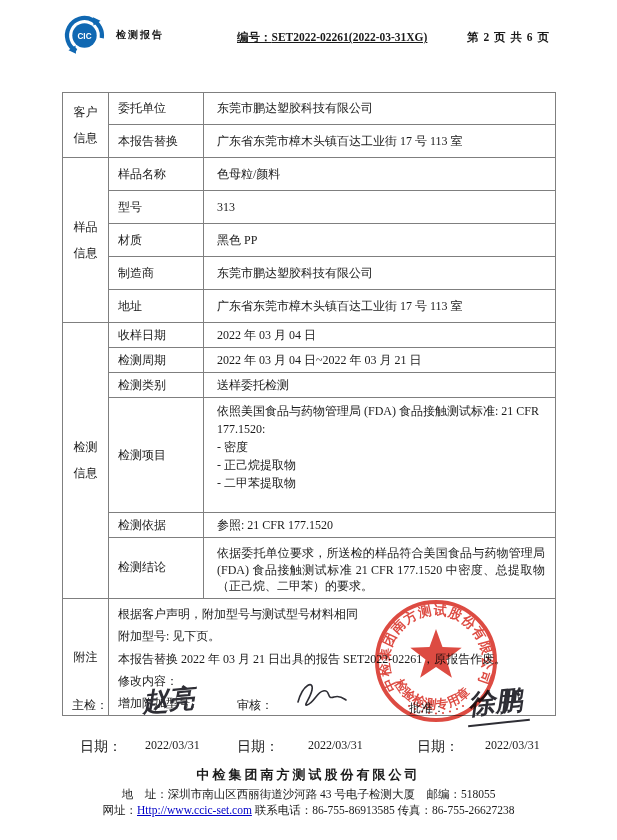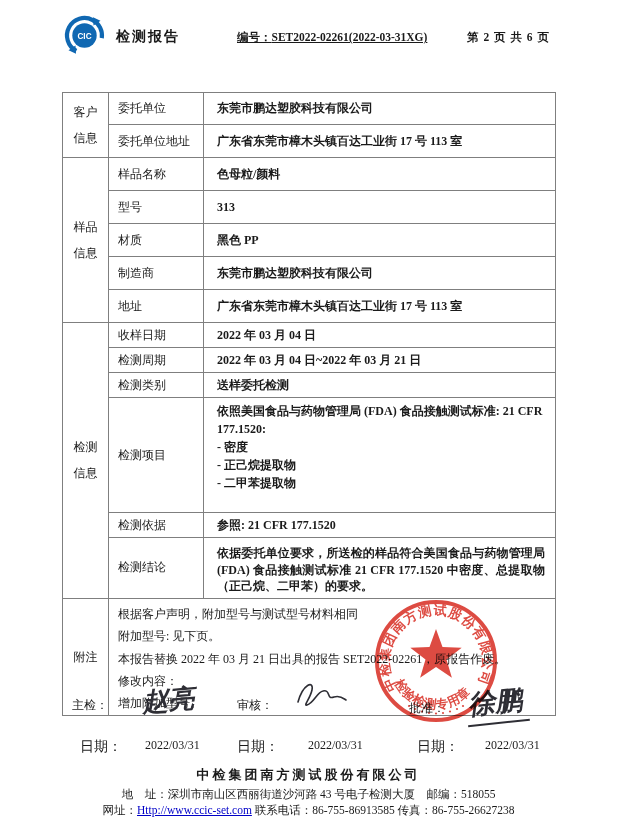--- a/index.html
+++ b/index.html
@@ -2,30 +2,30 @@
 <html><head>
 <meta charset="utf-8">
 <style>
   * { margin:0; padding:0; box-sizing:border-box; }
   html,body { background:#ffffff; }
   body { font-family:"Liberation Serif","DejaVu Serif",serif; color:#1a1a1a; }
   .page { position:relative; width:617px; height:840px; margin:0 auto; background:#fff; overflow:hidden; }
 
   
   .logo { position:absolute; left:63px; top:14px; }
-  .report-title { position:absolute; left:116px; top:28px; font-size:14px; font-weight:bold; letter-spacing:2px; }
+  .report-title { position:absolute; left:116px; top:28px; font-size:10px; font-weight:bold; letter-spacing:2px; }
   .report-no { position:absolute; left:237px; top:30px; font-size:11.5px; font-weight:bold;text-decoration:underline; }
   .page-info { position:absolute; left:467px; top:30px; font-size:11.5px; font-weight:bold; letter-spacing:1px; }
 
   
   table.report { position:absolute; left:62px; top:92px; width:494px; border-collapse:collapse; table-layout:fixed; }
   table.report td { border:1px solid #7f7f7f; font-size:12px; vertical-align:middle; }
   td.cat { text-align:center; white-space:pre-line; line-height:26px; font-size:12px; }
   td.lbl { padding-left:9px; }
-  td.val { padding-left:13px; padding-right:10px;font-weight:bold; }
+  td.val { padding-left:13px; padding-right:10px; }
   tr.h32 { height:32px; } tr.h33 { height:33px; } tr.h25 { height:25px; }
   tr.h92 { height:92px; } tr.h50 { height:50px; } tr.h113 { height:113px; }
   td.multiline { white-space:pre-line; line-height:18px; padding-top:4px; padding-bottom:20px; }
   td.conclusion { line-height:16.6px; text-align:justify; padding-top:7px; padding-bottom:3px; }
   td.notes-cell { vertical-align:top; padding:4px 14px 0 9px; }
   .note-line { line-height:22.4px; }
 
   
   .sig-label { position:absolute; font-size:12px; }
   .signature { font-family:"DejaVu Serif",serif; font-style:italic; font-weight:bold; color:#2e2e35; white-space:nowrap; }
@@ -68,21 +68,21 @@
       </colgroup>
     <tbody>
 
       <tr class="h32">
         <td class="cat" rowspan="2">客户
 信息</td>
         <td class="lbl">委托单位</td>
         <td class="val">东莞市鹏达塑胶科技有限公司</td>
       </tr>
       <tr class="h33">
-        <td class="lbl">委托单位地址</td>
+        <td class="lbl">本报告替换</td>
         <td class="val">广东省东莞市樟木头镇百达工业街 17 号 113 室</td>
       </tr>
 
       <tr class="h33">
         <td class="cat" rowspan="5">样品
 信息</td>
         <td class="lbl">样品名称</td>
         <td class="val">色母粒/颜料</td>
       </tr>
       <tr class="h33">

